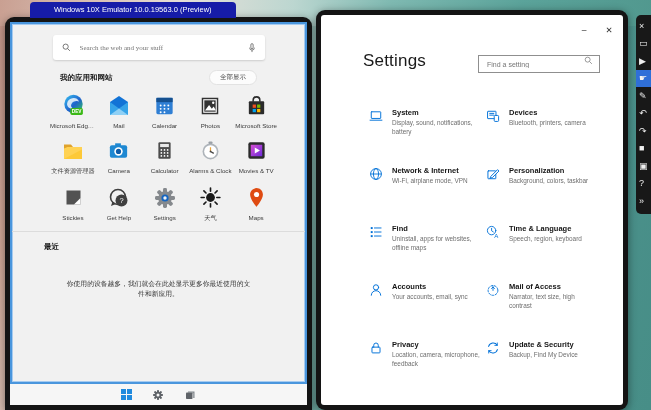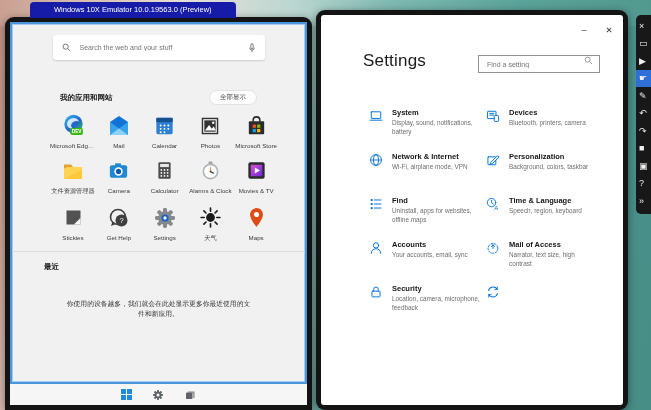--- a/index.html
+++ b/index.html
@@ -17,22 +17,22 @@
   .emu-frame{position:absolute;left:5px;top:17px;width:307px;height:393px;background:#141414;
     border-radius:9px 9px 0 0;padding:5px;box-sizing:border-box;display:flex;flex-direction:column;
     box-shadow:0 2px 8px rgba(0,0,0,.45);z-index:4;}
   .start-panel{flex:1;border:2px solid #4a96dd;box-shadow:inset 0 0 0 1px #a6cbf0;
     background:#f1f1f1;position:relative;overflow:hidden;}
   .search-box{margin:11px auto 0;width:212px;height:25px;background:#fff;border-radius:3px;
     display:flex;align-items:center;padding:0 9px;box-sizing:border-box;
     box-shadow:0 1px 2px rgba(0,0,0,.15);}
   .search-box svg{flex:none;}
   .search-box input{flex:1;border:0;outline:0;background:transparent;font-size:7px;color:#555;
-    margin-left:7px;font-family:Liberation Sans, sans-serif;min-width:0;}
-  .section-row{margin:30px 48px 0 48px;display:flex;justify-content:space-between;align-items:center;text-align:center;}
+    margin-left:7px;font-family:Liberation Serif, serif;min-width:0;}
+  .section-row{margin:10px 48px 0 48px;display:flex;justify-content:space-between;align-items:center;text-align:center;}
   .sec-heading{font-size:7.5px;font-weight:bold;color:#1a1a1a;}
   .show-all{font-size:6.5px;color:#444;background:#fcfcfc;border:1px solid #e2e2e2;
     border-radius:9px;padding:2px 10px;cursor:pointer;}
   .app-grid{margin:8px 26px 0 38px;display:grid;grid-template-columns:repeat(5,1fr);row-gap:9px;}
   .app-tile{display:flex;flex-direction:column;align-items:center;cursor:pointer;}
   .app-ic{width:25px;height:25px;display:flex;align-items:center;justify-content:center;}
   .app-label{margin-top:4px;font-size:6.2px;color:#3a3a3a;max-width:46px;white-space:nowrap;
     overflow:hidden;text-overflow:ellipsis;}
   .divider{height:1px;background:#dcdcdc;margin-top:8px;}
   .recent-heading{margin:10px 0 0 32px;font-size:7.5px;font-weight:bold;color:#1a1a1a;}
@@ -46,21 +46,21 @@
   .set-frame{position:absolute;left:316px;top:10px;width:312px;height:400px;background:#141414;
     border-radius:9px;padding:5px;box-sizing:border-box;box-shadow:0 2px 8px rgba(0,0,0,.45);z-index:4;}
   .set-content{background:#fff;height:100%;border-radius:3px;position:relative;overflow:hidden;box-sizing:border-box;}
   .win-controls{position:absolute;top:10px;right:8px;display:flex;gap:13px;}
   .win-btn{font-size:8.5px;color:#333;width:12px;text-align:center;cursor:pointer;}
   .set-title{position:absolute;left:42px;top:36px;font-size:17px;font-weight:300;color:#1a1a1a;letter-spacing:.2px;}
   .set-search{position:absolute;left:157px;top:40px;width:122px;height:18px;border:1px solid #8f8f8f;
     display:flex;padding:0 6px;box-sizing:border-box;background:#fff;}
   .set-search input{flex:1;border:0;outline:0;font-size:7px;color:#666;font-family:inherit;min-width:0;background:transparent;}
   .cat-grid{position:absolute;left:48px;top:93px;width:232px;display:grid;
-    grid-template-columns:117px 115px;grid-auto-rows:30px;row-gap:14px;}
+    grid-template-columns:117px 115px;grid-auto-rows:30px;row-gap:28px;}
   .cat-item{display:flex;gap:9px;align-items:flex-start;cursor:pointer;}
   .cat-ic{width:14px;height:14px;flex:none;margin-top:1px;}
   .cat-title{font-size:7.5px;font-weight:bold;color:#151515;}
   .cat-desc{font-size:6.4px;color:#6e6e6e;margin-top:2px;line-height:1.35;max-width:88px;}
   
   .side-toolbar{position:absolute;right:0;top:15px;width:15px;height:199px;background:#181818;
     border-radius:5px 0 0 5px;display:flex;flex-direction:column;align-items:stretch;
     padding:2px 0;box-sizing:border-box;z-index:6;}
   .tb-icon{height:17.5px;color:#f0f0f0;font-size:9px;display:flex;align-items:center;
     justify-content:flex-start;padding-left:3px;cursor:pointer;}
@@ -467,34 +467,38 @@
         </div>
 
         <div class="cat-item">
           <svg class="cat-ic" viewBox="0 0 16 16">
               <g fill="none" stroke="#0071d8" stroke-width="1.1" stroke-linecap="round">
                 <rect x="3.4" y="7" width="9.2" height="6.6" rx=".8"></rect>
                 <path d="M5.4 7V4.9a2.6 2.6 0 0 1 5.2 0V7"></path>
               </g>
             </svg>
           <div>
-              <div class="cat-title">Security</div>
+              <div class="cat-title">Privacy</div>
             <div class="cat-desc">Location, camera, microphone, feedback</div>
             </div>
         </div>
 
         <div class="cat-item">
           <svg class="cat-ic" viewBox="0 0 16 16">
               <g fill="none" stroke="#0071d8" stroke-width="1.15" stroke-linecap="round">
                 <path d="M3 6.2a5.4 5.4 0 0 1 9.8-1.4"></path>
                 <path d="M12.9 2.2v2.8h-2.8" stroke-width="1"></path>
                 <path d="M13 9.8a5.4 5.4 0 0 1-9.8 1.4"></path>
                 <path d="M3.1 13.8V11h2.8" stroke-width="1"></path>
               </g>
             </svg>
+          <div>
+              <div class="cat-title">Update &amp; Security</div>
+            <div class="cat-desc">Backup, Find My Device</div>
+            </div>
         </div>
 
       </div>
     </div>
   </div>
 
   <div class="side-toolbar">
     <span class="tb-icon">×</span>
     <span class="tb-icon">▭</span>
     <span class="tb-icon">▶</span>

